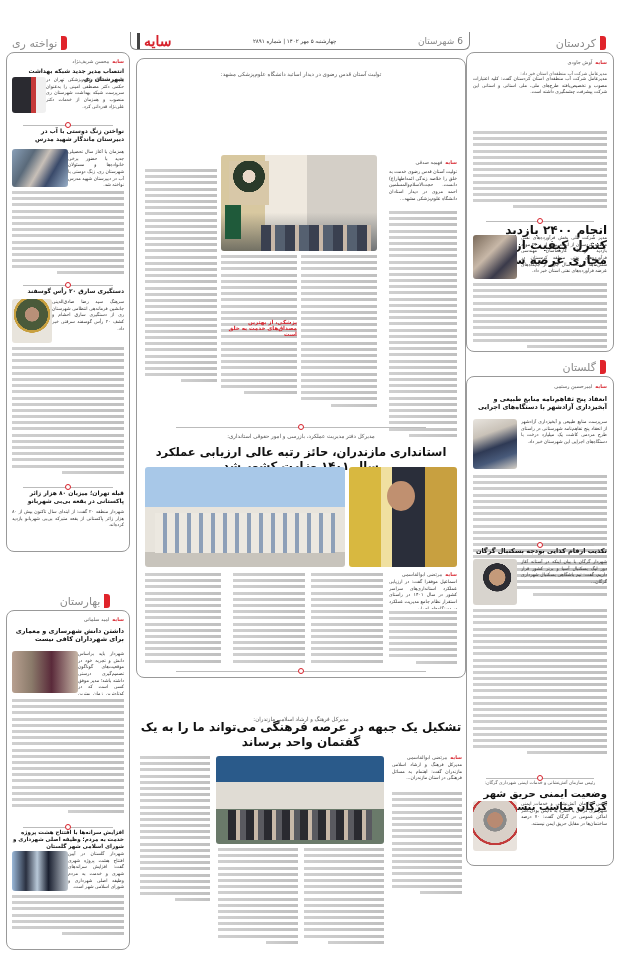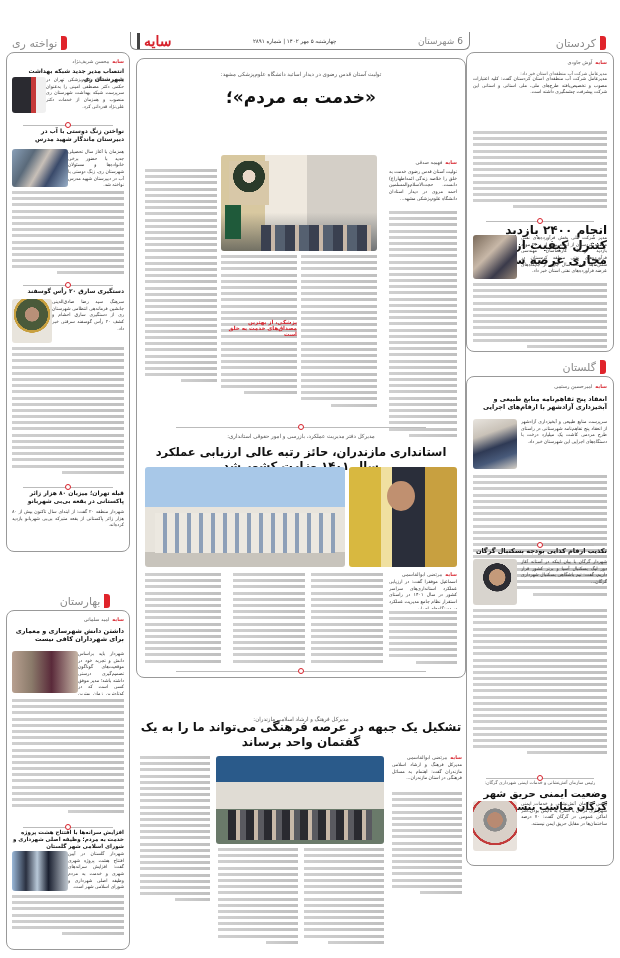--- a/index.html
+++ b/index.html
@@ -105,21 +105,21 @@
 
   <div class="hdr" style="top:358px; right:14px;">
     <span class="red-tab"></span>
     <span class="sect-label">گلستان</span>
   </div>
   <div class="box col-right" style="top:376px; height:490px; padding:6px 6px;">
     <div class="byline">
       <span class="brand">سایه</span>
       <span>امیرحسین رستمی</span>
     </div>
-    <div class="hl" style="font-size:6.5px; margin:6px 0 4px;">انعقاد پنج تفاهم‌نامه منابع طبیعی و آبخیزداری آزادشهر با ارقام‌های اجرایی</div>
+    <div class="hl" style="font-size:6.5px; margin:6px 0 4px;">انعقاد پنج تفاهم‌نامه منابع طبیعی و آبخیزداری آزادشهر با دستگاه‌های اجرایی</div>
     <div class="photo" style="top:42px; left:6px; width:44px; height:50px; background:linear-gradient(160deg,#e8e4de,#c9c2b8 30%,#2f3a55 55%,#485a7a 75%,#d8d2c8);"></div>
     <div class="body-text" style="position:absolute; top:42px; right:6px; width:86px; height:52px; overflow:hidden;">سرپرست منابع طبیعی و آبخیزداری آزادشهر از انعقاد پنج تفاهم‌نامه شهرستانی در راستای طرح مردمی کاشت یک میلیارد درخت با دستگاه‌های اجرایی این شهرستان خبر داد.</div>
     <div class="txtlines" style="top:98px; right:6px; left:6px;">
       <span></span>
         <span></span>
         <span></span>
         <span></span>
         <span></span>
         <span></span>
         <span></span>
@@ -277,21 +277,20 @@
         <span></span>
         <span></span>
         <span></span>
         <span></span>
         <span style="width:55%"></span>
     </div>
   </div>
 
   <div class="box col-mid" style="top:58px; height:620px; padding:6px 8px;">
     <div class="kicker" style="margin-top:6px; font-size:5.5px;">تولیت آستان قدس رضوی در دیدار اساتید دانشگاه علوم‌پزشکی مشهد:</div>
-    <div class="hl" style="font-size:17px; text-align:center; margin-top:10px;">«خدمت به مردم»؛</div>
 
     <div class="byline" style="position:absolute; top:100px; right:8px;">
       <span class="brand">سایه</span>
       <span>فهیمه صدقی</span>
     </div>
     <div class="body-text" style="position:absolute; top:110px; right:8px; width:68px; height:40px; overflow:hidden;">تولیت آستان قدس رضوی خدمت به خلق را خلاصه زندگی ائمه‌اطهار(ع) دانست. حجت‌الاسلام‌والمسلمین احمد مروی در دیدار استادان دانشگاه علوم‌پزشکی مشهد...</div>
     <div class="txtlines" style="top:152px; right:8px; width:68px;">
       <span></span>
         <span></span>
         <span></span>

